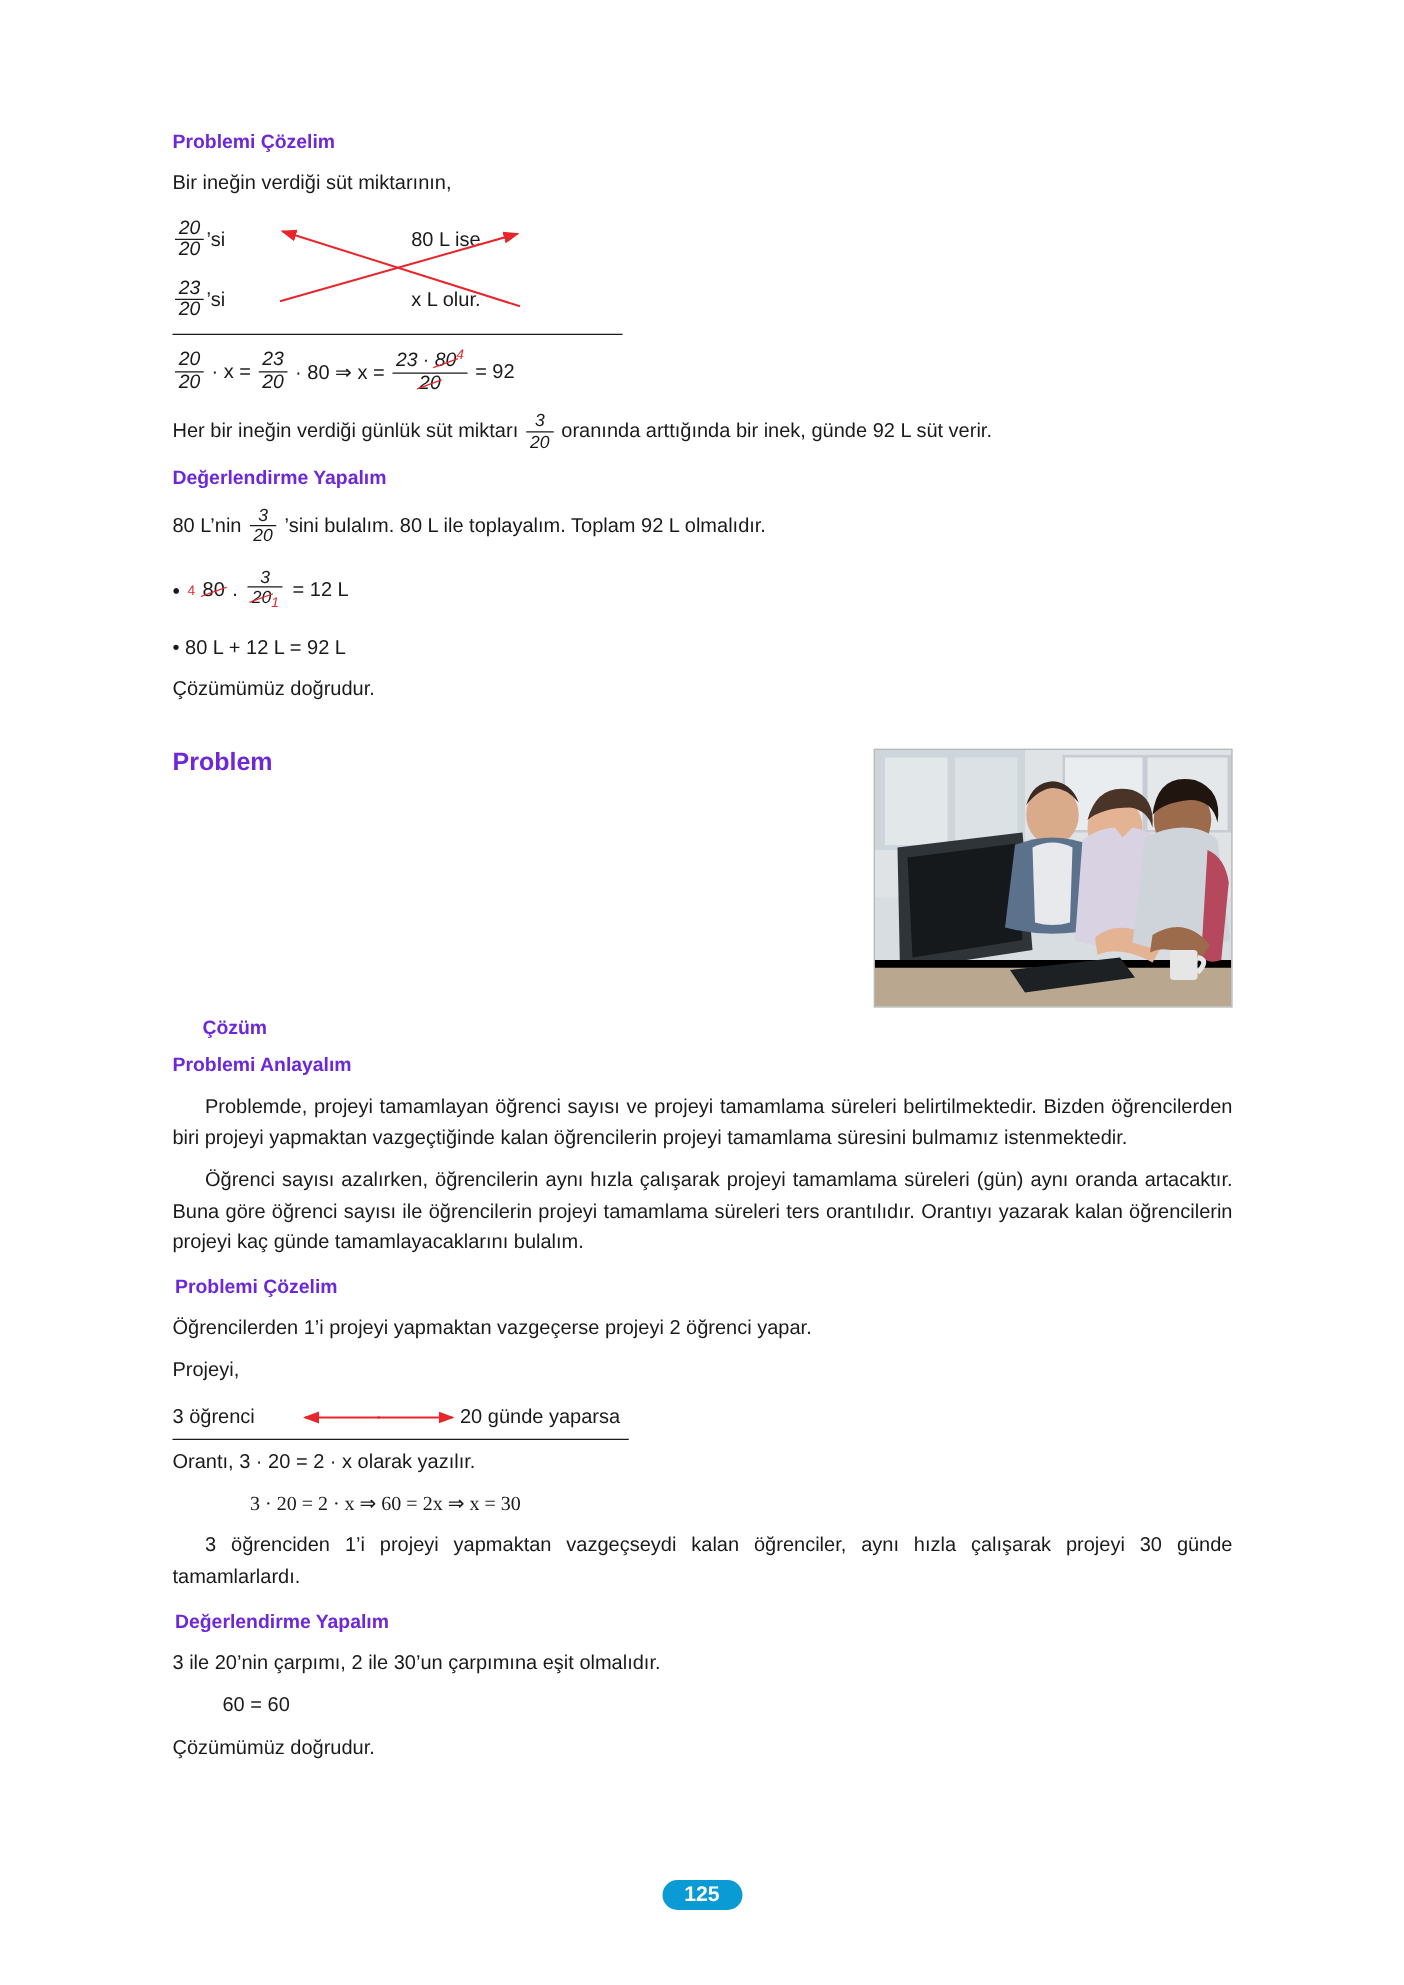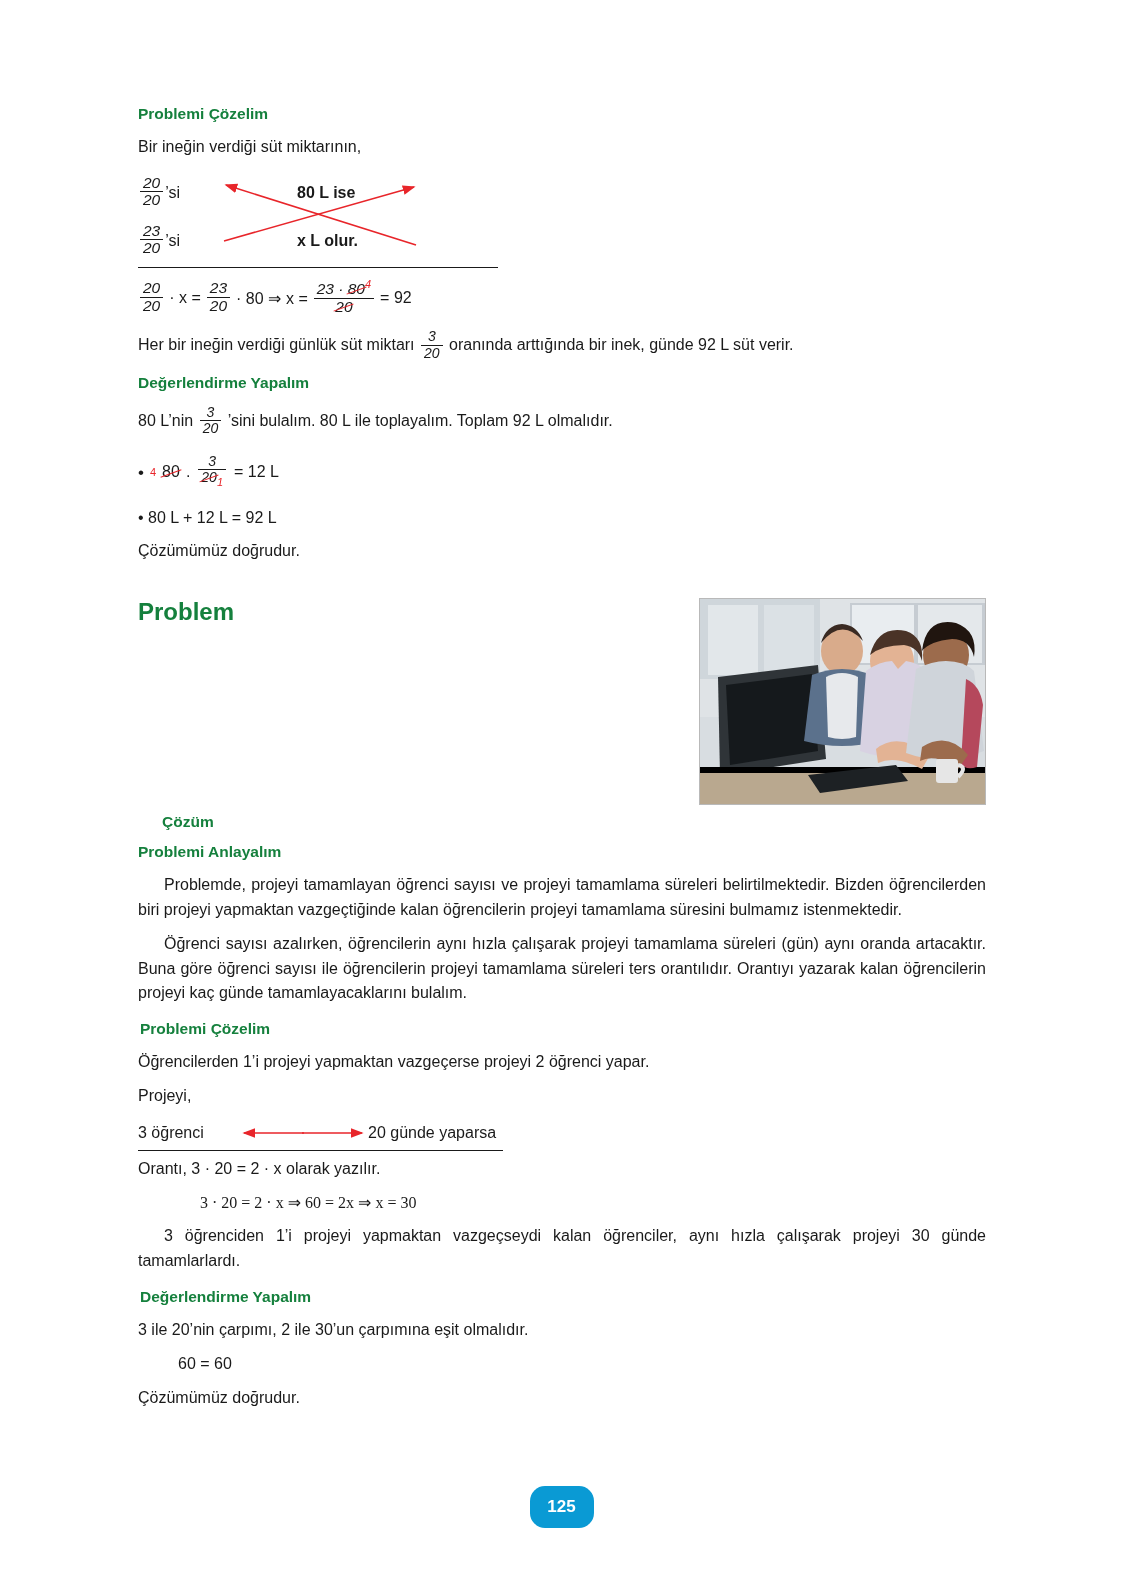--- a/index.html
+++ b/index.html
@@ -21,27 +21,27 @@
     width: 1123px;
     height: 1588px;
   }
   .content {
     position: absolute;
     left: 138px;
     top: 105px;
     width: 848px;
   }
   .h-red {
-    color: #15803d;
+    color: #6d28d9;
     font-weight: bold;
     font-size: 16.5px;
     margin: 0 0 12px 0;
   }
   .h-red.big {
-    font-size: 24px;
+    font-size: 20px;
   }
   .h-red.sub {
     font-size: 15.5px;
   }
   p, div.txt {
     font-size: 16px;
     line-height: 1.55;
     margin: 0 0 9px 0;
   }
   .indent { text-indent: 26px; }
@@ -69,21 +69,21 @@
     width: 420px;
     margin: 4px 0 2px 0;
   }
   .prop-row {
     display: flex;
     align-items: center;
     height: 48px;
     font-size: 16px;
   }
   .prop-left { width: 75px; display: flex; align-items: center; }
-  .prop-right { margin-left: 84px; font-weight: bold; }
+  .prop-right { margin-left: 116px; }
   .cross-svg {
     position: absolute;
     left: 78px;
     top: 6px;
     width: 208px;
     height: 82px;
     pointer-events: none;
   }
   .rule {
     border-top: 1.6px solid #1a1a1a;
@@ -167,21 +167,21 @@
     height: 30px;
   }
   .prop2-label { width: 100px; }
   .prop2-arrow { width: 130px; height: 20px; position: relative; }
   .page-num {
     position: absolute;
     left: 50%;
     transform: translateX(-50%);
     bottom: 60px;
     width: 64px;
-    height: 42px;
+    height: 24px;
     border-radius: 15px;
     background: #0a9ad4;
     color: #ffffff;
     font-weight: bold;
     font-size: 17px;
     display: flex;
     align-items: center;
     justify-content: center;
   }
   .eq-indent { margin-left: 62px; font-family: Liberation Serif, serif; }

